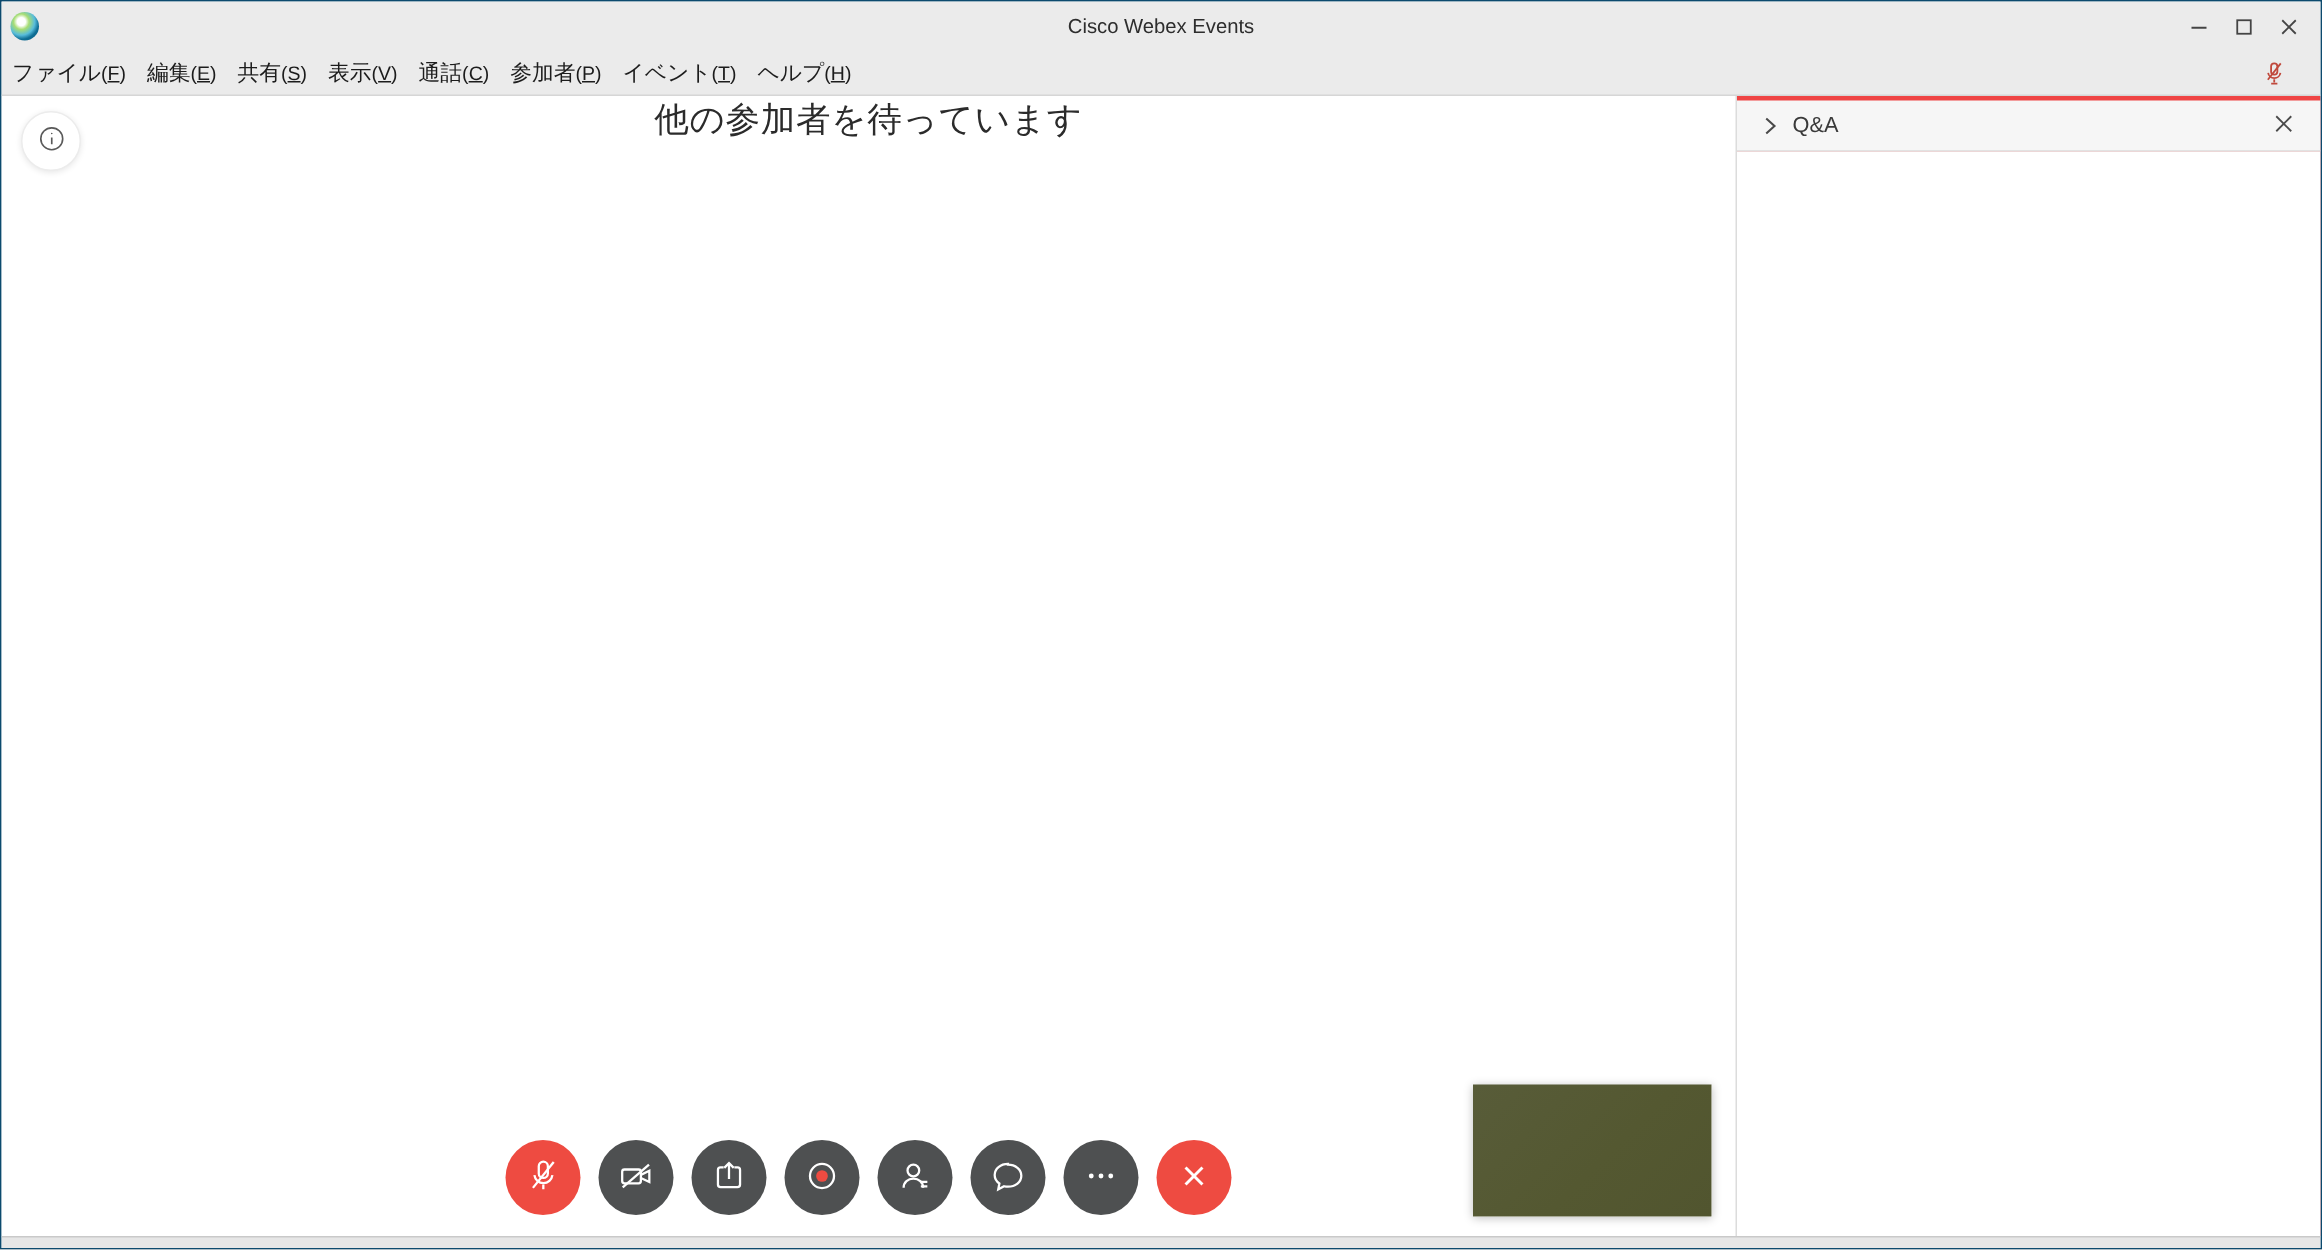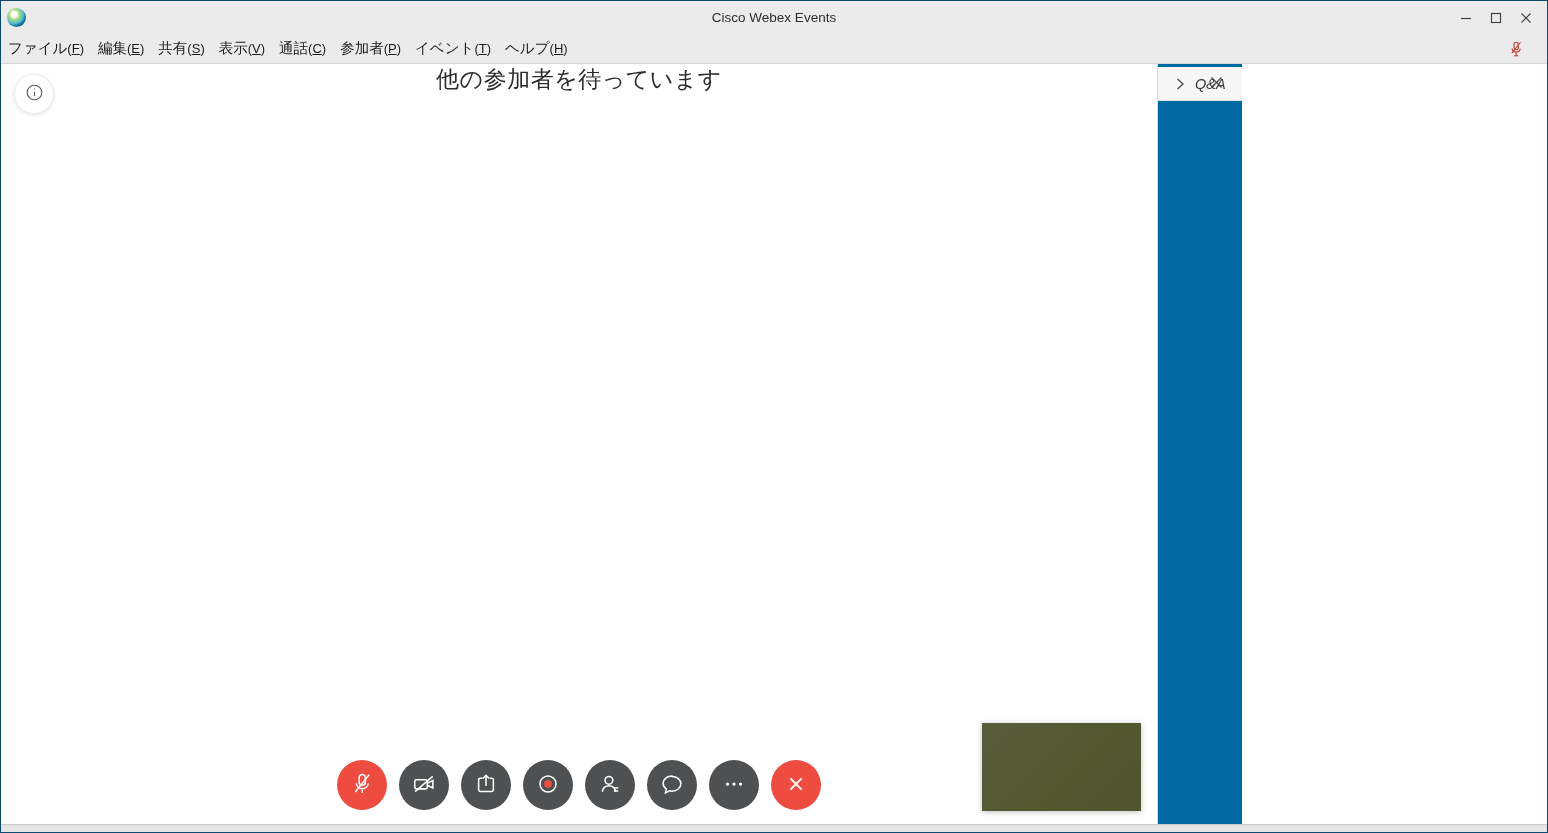--- a/index.html
+++ b/index.html
@@ -59,21 +59,21 @@
   }
   .ctl-dark { background:#4e5051; }
   .ctl-danger { background:#ee4b41; }
   
   .self-video {
     position:absolute; right:16px; bottom:13px; width:159px; height:88px;
     background:linear-gradient(135deg, #585c39 0%, #545831 55%, #51552f 100%);
     box-shadow:0 1px 6px rgba(0,0,0,0.25);
   }
   
-  .qa-panel { flex:1 1 auto; background:#0369a1; display:flex; flex-direction:row;font-style:italic; }
+  .qa-panel { flex:1 1 auto; background:#ef4444; display:flex; flex-direction:column; }
   .qa-header {
     margin-top:3px; height:34px; background:#f6f6f6; border-bottom:1px solid #e2e2e2;
     display:flex; align-items:center; padding:0 16px; position:relative;
   }
   .qa-chevron { display:flex; align-items:center; margin-right:9px; }
   .qa-title { font-size:14.5px; color:#3a3a3a; }
   .qa-close { position:absolute; right:14px; top:0; height:34px; width:22px; background:transparent; border:0; display:flex; align-items:center; justify-content:center; cursor:default; }
   .qa-body { flex:1; background:#ffffff; }
   
   .bottom-strip { height:8px; background:#e6e6e6; border-top:1px solid #c9c9c9; flex:0 0 auto; }

